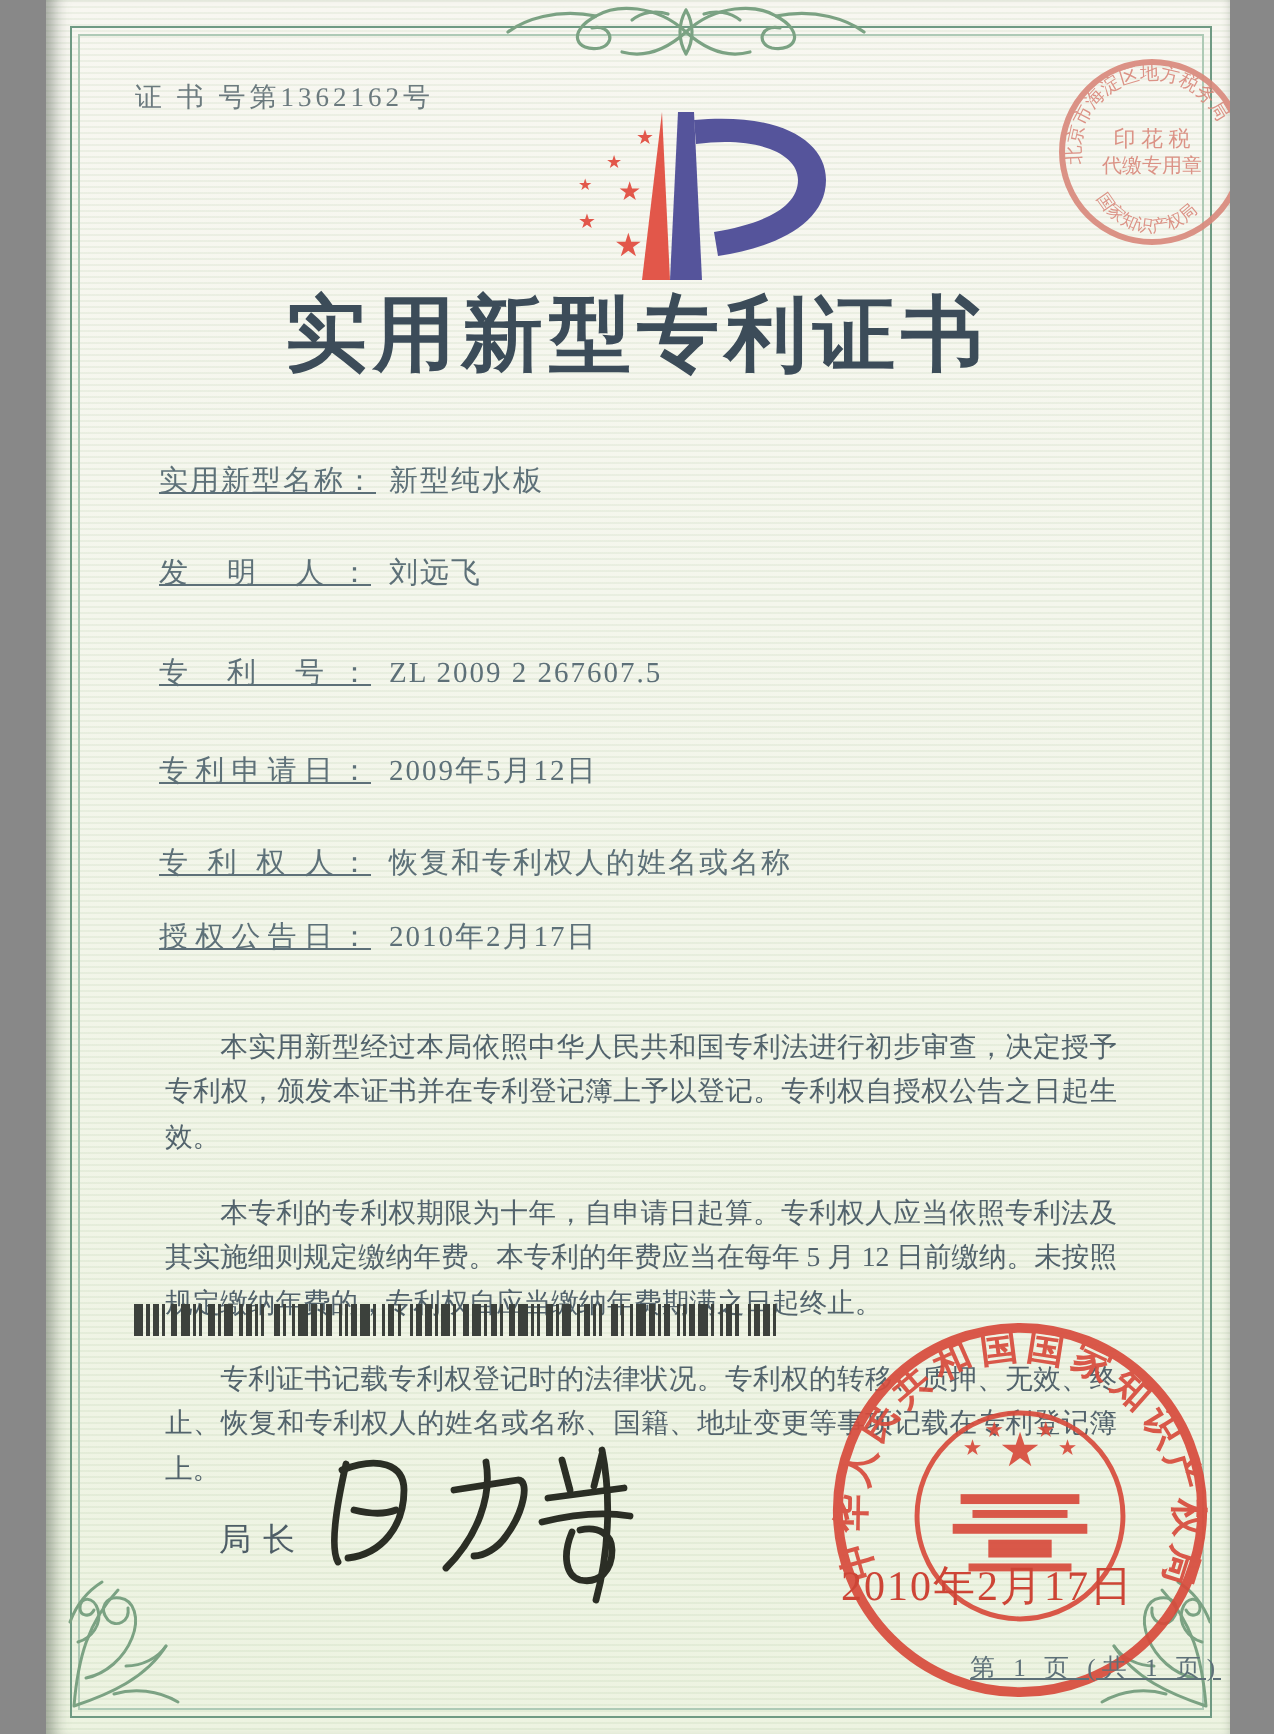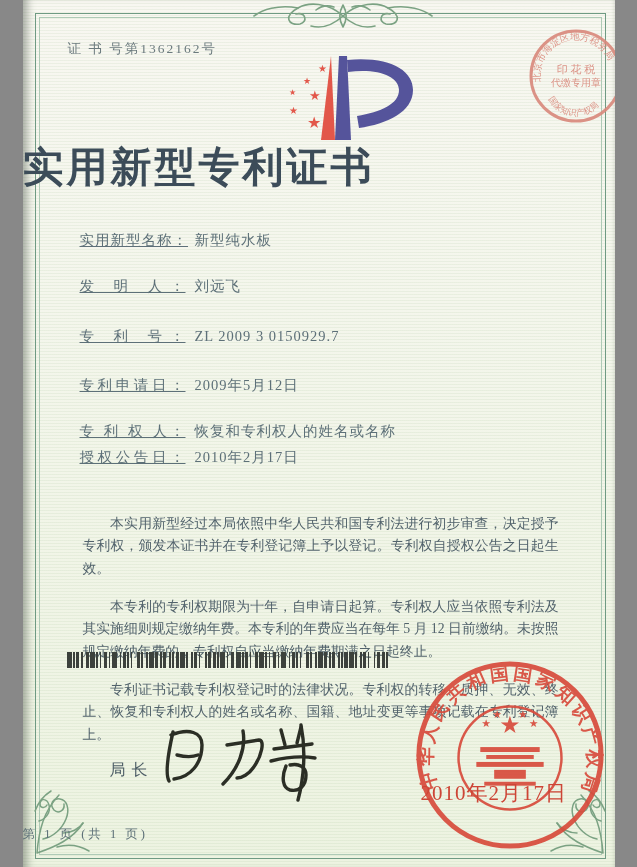--- a/index.html
+++ b/index.html
@@ -12,35 +12,35 @@
         rgba(130,170,115,0.10) 0px, rgba(130,170,115,0.10) 1px,
         rgba(0,0,0,0) 1px, rgba(0,0,0,0) 3px),
       linear-gradient(to bottom, #f8f7f1 0%, #f4f6ec 35%, #edf3e1 100%);
     font-family:"Liberation Serif","DejaVu Serif",serif;
     overflow:hidden;
     box-shadow:inset 10px 0 8px -6px rgba(60,70,60,.45), inset -3px 0 4px -3px rgba(60,70,60,.25);
   }
   .frame-outer{position:absolute;left:12px;top:13px;right:9px;bottom:8px;border:1.5px solid #6f9a83;pointer-events:none;}
   .frame-inner{position:absolute;left:16px;top:17px;right:13px;bottom:12px;border:1px solid #aecab6;pointer-events:none;}
   .cert-no{position:absolute;left:45px;top:40px;font-size:13.5px;letter-spacing:2px;color:#6b7a7e;}
-  .title{position:absolute;left:0;right:0;top:140px;text-align:left;font-size:41px;font-weight:700;letter-spacing:3px;color:#3c4c59;}
+  .title{position:absolute;left:0;right:0;top:140px;text-align:center;font-size:41px;font-weight:700;letter-spacing:3px;color:#3c4c59;}
   .logo{position:absolute;left:238px;top:54px;width:164px;height:88px;}
   .tax-stamp{position:absolute;left:501px;top:24px;width:104px;height:104px;opacity:.9;}
   .field{position:absolute;left:57px;font-size:14.5px;color:#5d7078;letter-spacing:1px;white-space:nowrap;}
   .field-label{display:inline-block;width:106px;text-align:justify;text-align-last:justify;text-decoration:underline;}
   .field-value{margin-left:9px;}
-  .f0{top:231px}.f1{top:277px}.f2{top:327px}.f3{top:376px}.f4{top:422px}.f5{top:448px}
+  .f0{top:231px}.f1{top:277px}.f2{top:327px}.f3{top:376px}.f4{top:422px}.f5{top:459px}
   .body-text{position:absolute;left:44px;right:40px;top:497px;font-size:13.8px;line-height:1.62;color:#52636c;text-align:justify;}
   .body-text p{margin:16px;text-indent:2em;}
   .barcode{position:absolute;left:44px;top:652px;width:322px;height:16px;}
   .signer{position:absolute;left:87px;top:760px;font-size:16px;letter-spacing:6px;color:#4d5d66;}
   .signature{position:absolute;left:126px;top:718px;width:190px;height:95px;}
   .seal{position:absolute;left:388px;top:656px;width:198px;height:198px;opacity:.92;}
   .seal-date{position:absolute;left:398px;top:779px;font-size:21px;letter-spacing:1px;color:#cd4536;z-index:5;}
-  .footer{position:absolute;left:0;right:4px;top:826px;text-align:left;font-size:12.5px;letter-spacing:3px;color:#5d7078;}
+  .footer{position:absolute;left:0;right:4px;top:826px;text-align:right;font-size:12.5px;letter-spacing:3px;color:#5d7078;text-decoration:underline;}
   .ornament-top{position:absolute;left:203px;top:0px;width:234px;height:32px;}
   .corner-bl{position:absolute;left:6px;bottom:8px;width:78px;height:76px;}
   .corner-br{position:absolute;right:4px;bottom:8px;width:78px;height:76px;transform:scaleX(-1);}
   .sr-only{position:absolute;width:1px;height:1px;overflow:hidden;clip:rect(0 0 0 0);white-space:nowrap;}
 </style>
 </head>
 <body>
 
 <div class="page">
 
@@ -113,21 +113,21 @@
 
   <div class="title">实用新型专利证书</div>
 
   <div class="field f0">
     <span class="field-label">实用新型名称：</span><span class="field-value">新型纯水板</span>
   </div>
   <div class="field f1">
     <span class="field-label">发 明 人：</span><span class="field-value">刘远飞</span>
   </div>
   <div class="field f2">
-    <span class="field-label">专 利 号：</span><span class="field-value">ZL 2009 3 0150929.7</span>
+    <span class="field-label">专 利 号：</span><span class="field-value">ZL 2009 2 267607.5</span>
   </div>
   <div class="field f3">
     <span class="field-label">专利申请日：</span><span class="field-value">2009年5月12日</span>
   </div>
   <div class="field f4">
     <span class="field-label">专 利 权 人：</span><span class="field-value">恢复和专利权人的姓名或名称</span>
   </div>
   <div class="field f5">
     <span class="field-label">授权公告日：</span><span class="field-value">2010年2月17日</span>
   </div>

